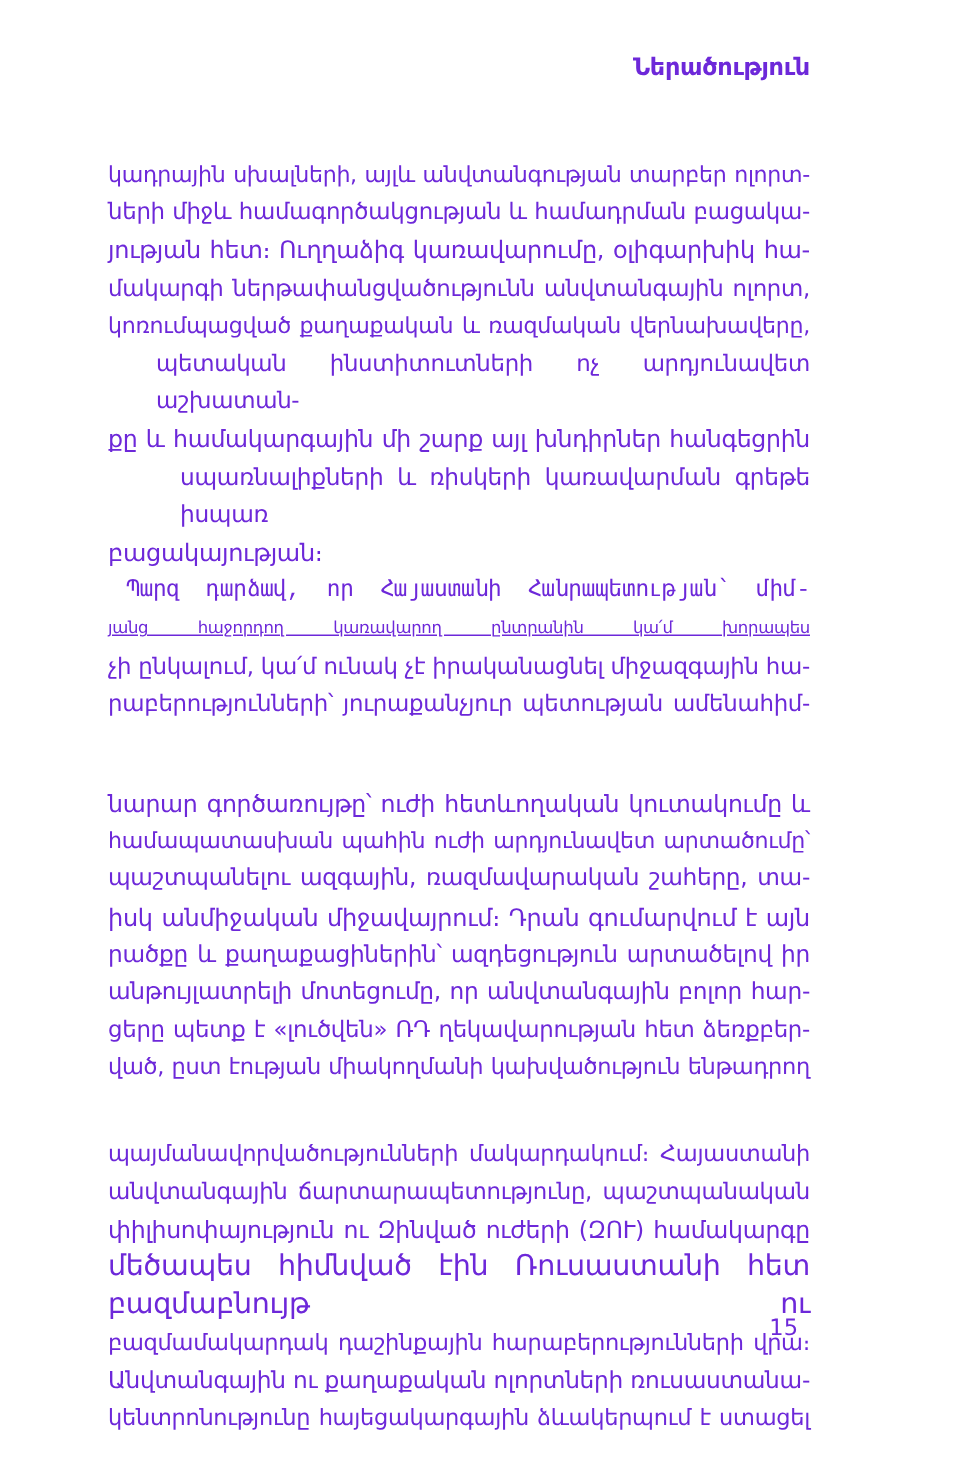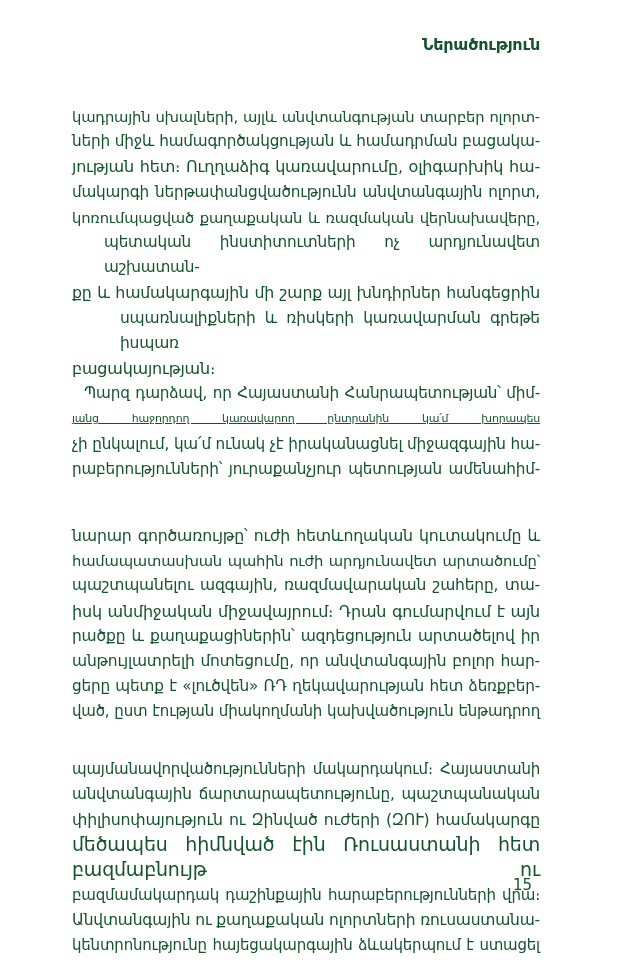--- a/index.html
+++ b/index.html
@@ -2,21 +2,21 @@
 <html><head>
 <meta charset="utf-8">
 <style>
   html, body { margin: 0; padding: 0; background: #ffffff; }
   .page {
     position: relative;
     width: 643px;
     height: 977px;
     background: #ffffff;
     font-family: "DejaVu Sans", sans-serif;
-    color: #14532d;
+    color: #6d28d9;
     overflow: hidden;
   }
   .running-header {
     position: absolute;
     top: 35px;
     left: 72px;
     width: 468px;
     text-align: right;
     font-size: 16px;
     font-weight: bold;
@@ -34,20 +34,21 @@
     min-height: 25.2px;
     letter-spacing: -0.2px;
     text-align: justify;
     text-align-last: justify;
   }
   .line.end {
     text-align-last: left;
   }
   .line.indent {
     text-indent: 12px;
+    font-family: Liberation Mono, monospace;
   }
   .page-number {
     position: absolute;
     top: 876px;
     left: 72px;
     width: 460px;
     text-align: right;
     font-size: 15px;
   }
 </style>

